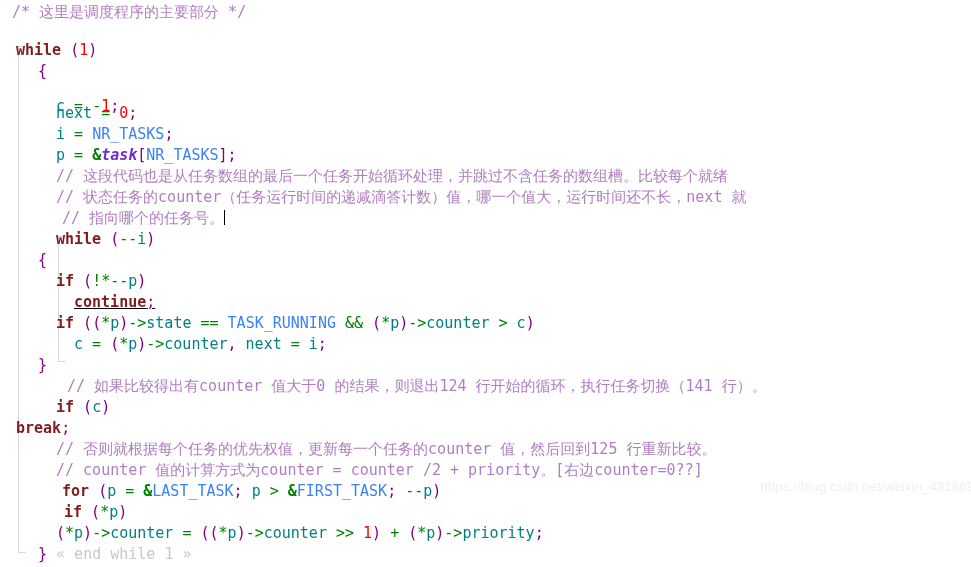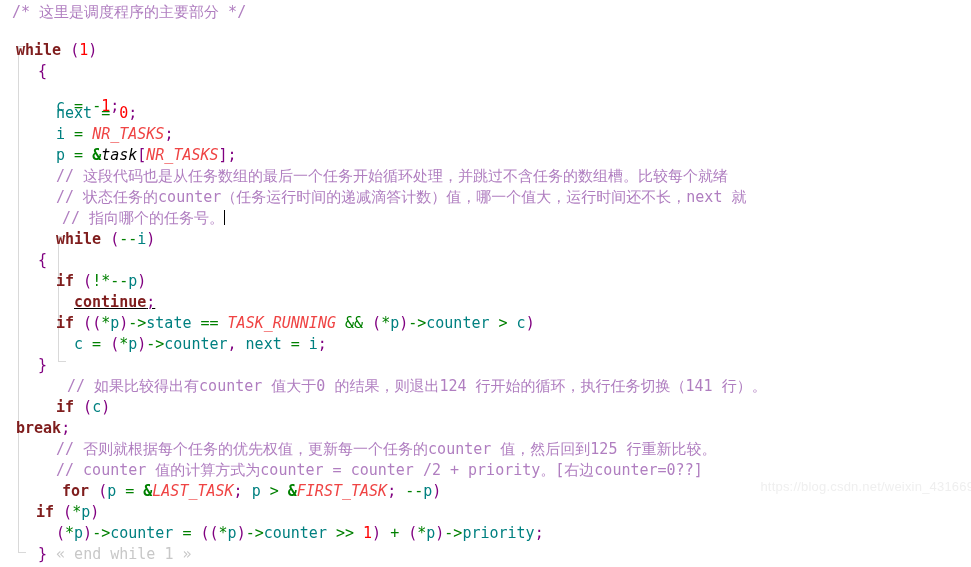--- a/index.html
+++ b/index.html
@@ -27,26 +27,26 @@
     white-space: pre;
     font-family: "DejaVu Sans Mono", "Liberation Mono", monospace;
     font-size: 15px;
     line-height: 21px;
     letter-spacing: 0px;
   }
   
   .kw      { color: #7f1d1d; font-weight: bold; }
   .fn      { color: #006633; font-weight: bold; }
   .id      { color: #008080; }
-  .const   { color: #ef4444; font-style: italic; }
+  .const   { color: #3b82f6; }
   .num     { color: #ff0000; }
   .punc    { color: #800080; }
   .op      { color: #008000; }
   .amp     { color: #008000; font-weight: bold; }
-  .struct  { color: #000000; font-weight: normal; font-style: italic; text-align: right; }
+  .struct  { color: #6d28d9; font-weight: bold; font-style: italic; text-align: right; }
   .cmt     { color: #b07ec0; }
   .fold    { color: #c8c8c8; }
   .plain   { color: #222222; }
 
   
   .guide {
     position: absolute;
     background: #d9d9d9;
     width: 1px;
   }
@@ -103,19 +103,19 @@
       <div class="code-line" style="top: 292px; padding-left: 74px; text-decoration: underline;"><span class="kw">continue</span><span class="punc">;</span></div>
       <div class="code-line" style="top: 313px; padding-left: 56px;"><span class="kw">if</span><span class="plain"> </span><span class="punc">(</span><span class="punc">(</span><span class="op">*</span><span class="id">p</span><span class="punc">)</span><span class="op">-&gt;</span><span class="id">state</span><span class="plain"> </span><span class="op">==</span><span class="plain"> </span><span class="const">TASK_RUNNING</span><span class="plain"> </span><span class="op">&amp;&amp;</span><span class="plain"> </span><span class="punc">(</span><span class="op">*</span><span class="id">p</span><span class="punc">)</span><span class="op">-&gt;</span><span class="id">counter</span><span class="plain"> </span><span class="op">&gt;</span><span class="plain"> </span><span class="id">c</span><span class="punc">)</span></div>
       <div class="code-line" style="top: 334px; padding-left: 74px;"><span class="id">c</span><span class="plain"> </span><span class="op">=</span><span class="plain"> </span><span class="punc">(</span><span class="op">*</span><span class="id">p</span><span class="punc">)</span><span class="op">-&gt;</span><span class="id">counter</span><span class="punc">,</span><span class="plain"> </span><span class="id">next</span><span class="plain"> </span><span class="op">=</span><span class="plain"> </span><span class="id">i</span><span class="punc">;</span></div>
       <div class="code-line" style="top: 355px; padding-left: 38px;"><span class="punc">}</span></div>
       <div class="code-line" style="top: 376px; padding-left: 56px; margin-left: 11px;"><span class="cmt">// 如果比较得出有counter 值大于0 的结果，则退出124 行开始的循环，执行任务切换（141 行）。</span></div>
       <div class="code-line" style="top: 397px; padding-left: 56px;"><span class="kw">if</span><span class="plain"> </span><span class="punc">(</span><span class="id">c</span><span class="punc">)</span></div>
       <div class="code-line" style="top: 418px; padding-left: 16px;"><span class="kw">break</span><span class="punc">;</span></div>
       <div class="code-line" style="top: 439px; padding-left: 56px;"><span class="cmt">// 否则就根据每个任务的优先权值，更新每一个任务的counter 值，然后回到125 行重新比较。</span></div>
       <div class="code-line" style="top: 460px; padding-left: 56px;"><span class="cmt">// counter 值的计算方式为counter = counter /2 + priority。[右边counter=0??]</span></div>
       <div class="code-line" style="top: 481px; padding-left: 62px;"><span class="kw">for</span><span class="plain"> </span><span class="punc">(</span><span class="id">p</span><span class="plain"> </span><span class="op">=</span><span class="plain"> </span><span class="amp">&amp;</span><span class="const">LAST_TASK</span><span class="punc">;</span><span class="plain"> </span><span class="id">p</span><span class="plain"> </span><span class="op">&gt;</span><span class="plain"> </span><span class="amp">&amp;</span><span class="const">FIRST_TASK</span><span class="punc">;</span><span class="plain"> </span><span class="op">--</span><span class="id">p</span><span class="punc">)</span></div>
-      <div class="code-line" style="top: 502px; padding-left: 36px;"><span class="kw">if</span><span class="plain"> </span><span class="punc">(</span><span class="op">*</span><span class="id">p</span><span class="punc">)</span></div>
+      <div class="code-line" style="top: 502px; padding-left: 36px; margin-left: 28px;"><span class="kw">if</span><span class="plain"> </span><span class="punc">(</span><span class="op">*</span><span class="id">p</span><span class="punc">)</span></div>
       <div class="code-line" style="top: 523px; padding-left: 56px;"><span class="punc">(</span><span class="op">*</span><span class="id">p</span><span class="punc">)</span><span class="op">-&gt;</span><span class="id">counter</span><span class="plain"> </span><span class="op">=</span><span class="plain"> </span><span class="punc">(</span><span class="punc">(</span><span class="op">*</span><span class="id">p</span><span class="punc">)</span><span class="op">-&gt;</span><span class="id">counter</span><span class="plain"> </span><span class="op">&gt;&gt;</span><span class="plain"> </span><span class="num">1</span><span class="punc">)</span><span class="plain"> </span><span class="op">+</span><span class="plain"> </span><span class="punc">(</span><span class="op">*</span><span class="id">p</span><span class="punc">)</span><span class="op">-&gt;</span><span class="id">priority</span><span class="punc">;</span></div>
       <div class="code-line" style="top: 544px; padding-left: 38px;"><span class="punc">}</span><span class="plain"> </span><span class="fold">« end while 1 »</span></div>
       <div class="code-line" style="top: 565px; padding-left: 16px;"><span class="fn">switch_to</span><span class="plain"> </span><span class="punc">(</span><span class="id">next</span><span class="punc">)</span><span class="punc">;</span><span class="plain">     </span><span class="cmt">// 切换到任务号为next 的任务，并运行之。</span></div>
     </div>
   <div id="watermark">https://blog.csdn.net/weixin_43166958</div>
 </div>
 
 </body></html>

